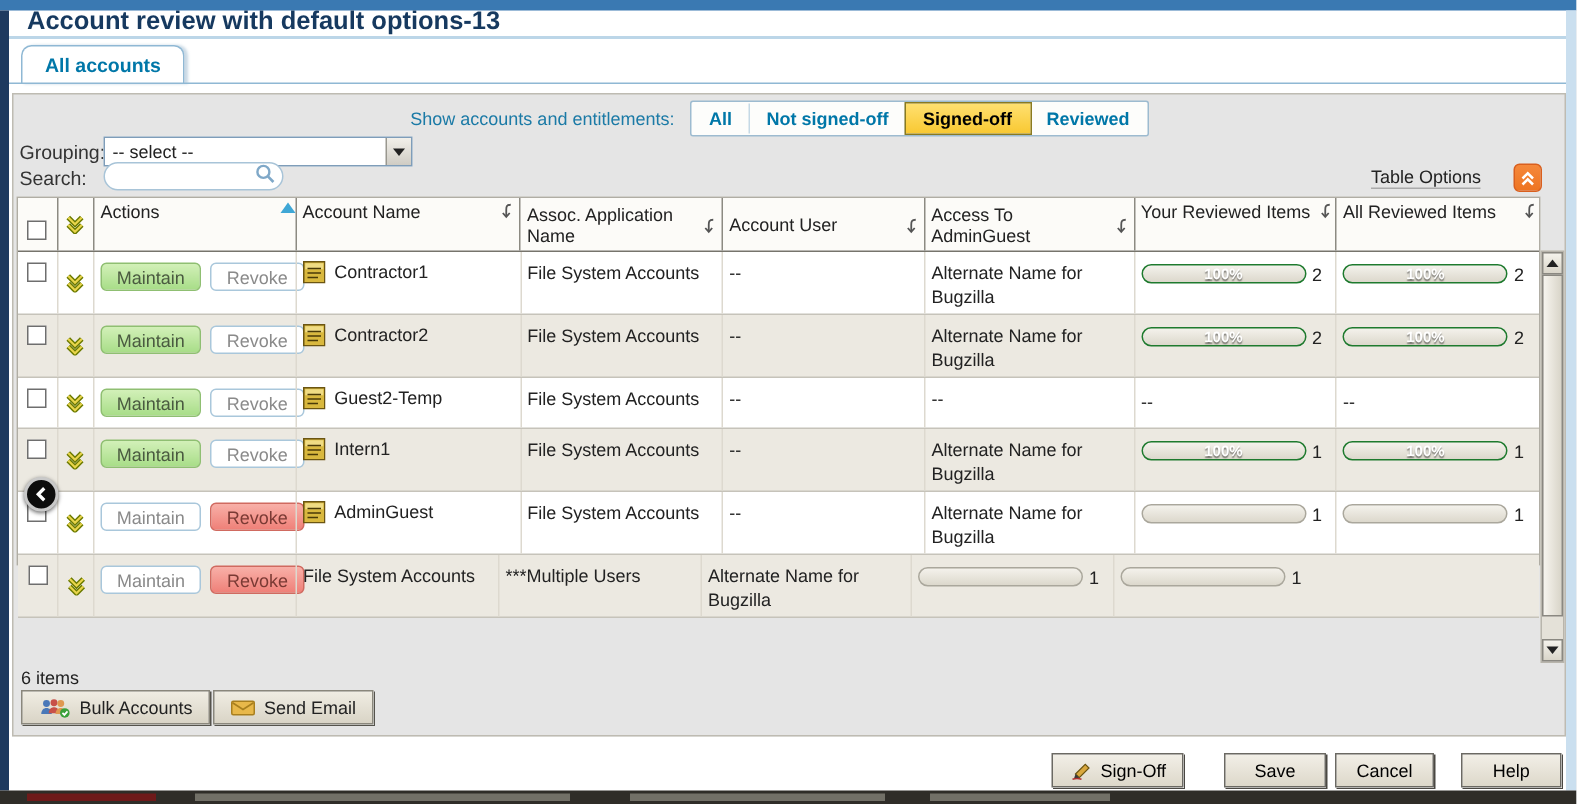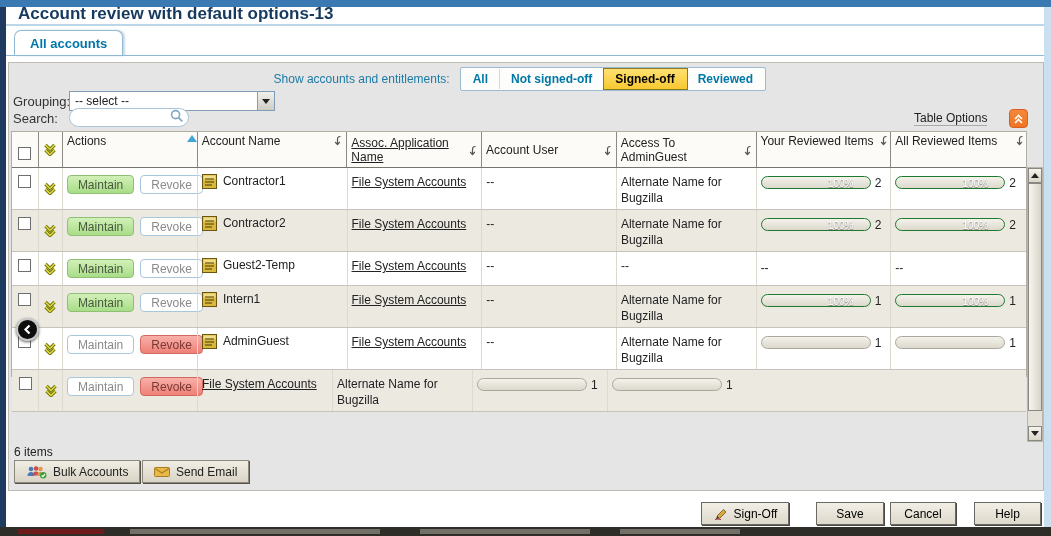--- a/index.html
+++ b/index.html
@@ -44,39 +44,39 @@
   .thead { display:flex; height:36px; background:#fcfbf8; border-bottom:1px solid #76746c; }
   .th { border-left:1px solid #8c8a82; padding:3px 4px; font-size:12px; display:flex; align-items:center; gap:3px; }
   .th:first-child { border-left:none; }
   .th .lbl { flex:1; line-height:1.15; }
   .trow { display:flex; border-bottom:1px solid #c6c3ba; background:#fff; }
   .trow.alt { background:#ece9e1; }
   .c-check { width:26px; display:flex; justify-content:center; padding-top:7px; }
   .c-exp   { width:24px; display:flex; justify-content:center; align-items:center; }
   .c-actions { width:135px; display:flex; gap:6px; align-items:flex-start; padding:7px 0 0 4px; }
   .c-name  { width:150px; padding:6px 4px 0; display:flex; gap:6px; align-items:flex-start; }
-  .c-app   { width:135px; padding:7px 4px 0;text-decoration:underline; }
+  .c-app   { width:135px; padding:7px 4px 0; }
   .c-user  { width:135px; padding:7px 4px 0; }
   .c-access{ width:140px; padding:7px 4px 0; line-height:1.3; }
   .c-your  { width:135px; padding:6px 2px 0 4px; display:flex; align-items:flex-start; gap:4px; }
   .c-all   { width:136px; padding:6px 2px 0 4px; display:flex; align-items:flex-start; gap:4px; }
   .trow > div { border-left:1px solid #ddd9cf; }
   .trow > div:first-child { border-left:none; }
 
   .cb { width:13px; height:13px; background:#fff; border:1px solid #6e6e6e; display:inline-block; cursor:pointer; }
 
   .pill { height:19px; padding:2px 10px; border-radius:4px; font-size:12px; cursor:pointer; font-family:inherit; }
   .pill.on-green  { background:linear-gradient(#d2f0b8,#a8dd88); border:1px solid #8fbf72; color:#4a5a40; }
   .pill.on-red    { background:linear-gradient(#f8b0a8,#ef8078); border:1px solid #d06a60; color:#7a3a34; }
   .pill.off       { background:#fff; border:1px solid #a9c7db; color:#8a8a8a; }
 
   .bar { width:110px; height:13px; border-radius:7px; border:1px solid #1e7a2e; background:linear-gradient(#f4f2ec,#dcd8cc); position:relative; overflow:hidden; margin-top:2px; flex:none; }
   .bar.empty { border-color:#aaa79c; }
   .bar .fill { height:100%; border-radius:6px; background:linear-gradient(#8fe08f 0%, #2fa044 50%, #157a2c 100%); }
-  .bar .bar-label { position:absolute; left:0; top:0; width:100%; text-align:center; font-size:10px; font-weight:normal; color:#fff; line-height:13px; text-shadow:0 1px 1px rgba(0,0,0,.5);margin-left:25px; }
+  .bar .bar-label { position:absolute; left:0; top:0; width:100%; text-align:center; font-size:10px; font-weight:bold; color:#fff; line-height:13px; text-shadow:0 1px 1px rgba(0,0,0,.5); }
   .count { font-size:12px; padding-top:2px; }
 
   .asc-tri { width:0; height:0; border-left:5px solid transparent; border-right:5px solid transparent; border-bottom:7px solid #3fa7d6; }
 
   .scrollbar { position:absolute; left:1018px; top:104px; width:16px; height:275px; background:#e4e1d8; border:1px solid #b8b5ac; }
   .sb-btn { position:absolute; left:0; width:14px; height:15px; background:linear-gradient(#f5f3ec,#d9d5c9); border:1px solid #8a8881; display:flex; align-items:center; justify-content:center; cursor:pointer; }
   .sb-up { top:0; } .sb-down { bottom:0; }
   .sb-thumb { position:absolute; left:0; top:15px; width:14px; height:228px; background:linear-gradient(90deg,#f7f5ef,#d8d4c8); border:1px solid #8a8881; cursor:grab; }
   .tri-up-s { width:0;height:0;border-left:4px solid transparent;border-right:4px solid transparent;border-bottom:5px solid #222; }
   .tri-dn-s { width:0;height:0;border-left:4px solid transparent;border-right:4px solid transparent;border-top:5px solid #222; }
@@ -417,20 +417,21 @@
             <polyline points="1.5,2 6,6.5 10.5,2" fill="none" stroke="#e8d44a" stroke-width="1.5"></polyline>
             <polyline points="1.5,7 6,11.5 10.5,7" fill="none" stroke="#6b7a00" stroke-width="3.4"></polyline>
             <polyline points="1.5,7 6,11.5 10.5,7" fill="none" stroke="#e8d44a" stroke-width="1.5"></polyline>
           </svg>
         </div>
       <div class="c-actions">
         <button class="pill off">Maintain</button>
         <button class="pill on-red">Revoke</button>
       </div>
       <div class="c-app">File System Accounts</div>
+      <div class="c-user">***Multiple Users</div>
       <div class="c-access">Alternate Name for Bugzilla</div>
       <div class="c-your">
         <span class="bar empty"><span class="fill" style="width: 0%;"></span><span class="bar-label"></span></span>
         <span class="count">1</span>
       </div>
       <div class="c-all">
         <span class="bar empty"><span class="fill" style="width: 0%;"></span><span class="bar-label"></span></span>
         <span class="count">1</span>
       </div>
     </div>

